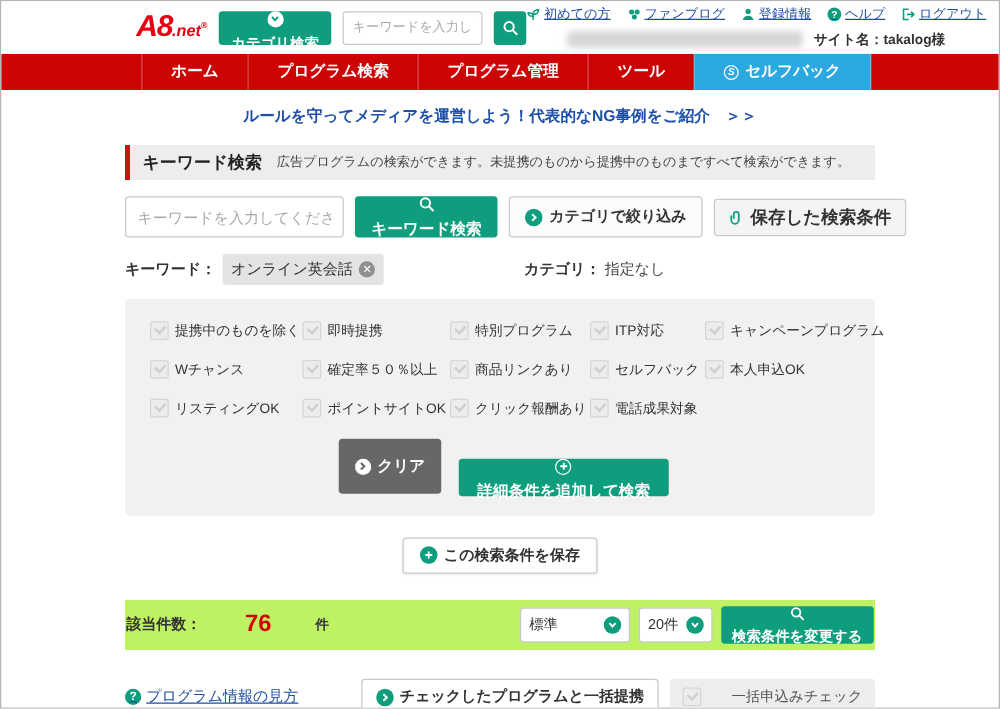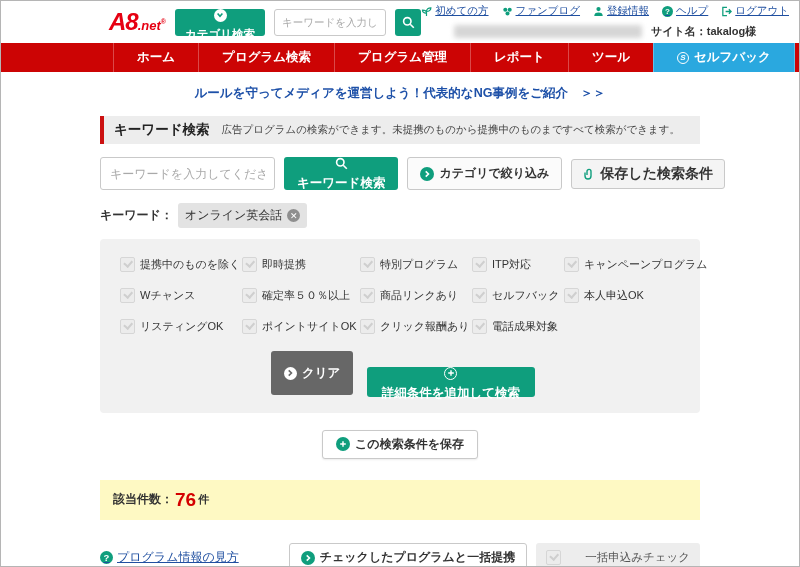--- a/index.html
+++ b/index.html
@@ -71,21 +71,21 @@
   .cb-item { display: flex; align-items: center; gap: 5px; white-space: nowrap; cursor: default; }
   .cb-box { width: 15px; height: 15px; flex: 0 0 15px; background: #ececec; border: 1px solid #d6d6d6; border-radius: 2px; position: relative; }
   .cb-box::after { content: ""; position: absolute; left: 3px; top: 2px; width: 6px; height: 3.5px; border-left: 2px solid #cfcfcf; border-bottom: 2px solid #cfcfcf; transform: rotate(-48deg); }
   .panel-btn-row { margin-top: 17px; text-align: center; }
   .clear-btn { background: #676767; color: #fff; font-weight: bold; height: 44px; padding: 0 13px; font-size: 12.5px; }
   .detail-btn { height: 30px; padding: 0 15px; font-size: 12.5px; margin-left: 9px; }
 
   .save-row { margin-top: 17px; text-align: center; }
   .save-cond-btn { height: 29px; padding: 0 13px; font-size: 12px; font-weight: bold; color: #333; background: #fff; border: 1px solid #c9c9c9; box-shadow: 0 1px 2px rgba(0,0,0,0.08); }
 
-  .results-bar { margin-top: 21px; height: 40px; background: #fef9c3; display: flex; align-items: center; padding: 0 13px; }
+  .results-bar { margin-top: 21px; height: 40px; background: #bef264; display: flex; align-items: center; padding: 0 1px; gap: 33px; }
   .count-label { font-size: 12px; font-weight: bold; color: #333; }
   .count-value { font-size: 19px; font-weight: bold; color: #d40000; margin: 0 2px; }
   .count-unit { font-size: 11px; font-weight: bold; color: #333; }
   .results-controls { margin-left: auto; display: flex; align-items: center; gap: 7px; }
   .select-box { height: 28px; background: #fff; border: 1px solid #c9c9c9; border-radius: 3px; display: inline-flex; align-items: center; gap: 6px; padding: 0 6px; font-size: 11.5px; color: #333; cursor: pointer; }
   .select-sort { width: 88px; justify-content: space-between; }
   .change-btn { height: 30px; padding: 0 9px; font-size: 11.5px; }
 
   .footer-row { margin-top: 23px; display: flex; align-items: center; }
   .info-link { display: inline-flex; align-items: center; gap: 4px; font-size: 12px; color: #1f4fa0; text-decoration: underline; cursor: pointer; }
@@ -183,23 +183,20 @@
     <div class="nav-item">
         <span>ホーム</span>
       </div>
     <div class="nav-item">
         <span>プログラム検索</span>
       </div>
     <div class="nav-item">
         <span>プログラム管理</span>
       </div>
     <div class="nav-item">
-        <span>レポート</span>
-      </div>
-    <div class="nav-item">
         <span>ツール</span>
       </div>
     <div class="nav-item active">
       <span class="s-circle">S</span>
       <span>セルフバック</span>
     </div>
   </nav>
 
   <div class="content">
 
@@ -238,20 +235,24 @@
         <span>保存した検索条件</span>
       </button>
     </div>
 
     <div class="keyword-row">
       <span class="kw-label">キーワード：</span>
       <span class="kw-tag">
         <span>オンライン英会話</span>
         <span class="tag-x">✕</span>
       </span>
+      <span class="cat-group">
+        <span class="cat-label">カテゴリ：</span>
+        <span class="cat-value">指定なし</span>
+      </span>
     </div>
 
     <div class="filter-panel">
       <div class="cb-grid">
         <label class="cb-item">
             <span class="cb-box"></span>
             <span>提携中のものを除く</span>
           </label>
         <label class="cb-item">
             <span class="cb-box"></span>
@@ -337,20 +338,47 @@
             </svg>
         </span>
         <span>この検索条件を保存</span>
       </button>
     </div>
 
     <div class="results-bar">
       <span class="count-label">該当件数：</span>
       <span class="count-value">76</span>
       <span class="count-unit">件</span>
+      <div class="results-controls">
+        <div class="select-box select-sort">
+          <span>標準</span>
+          <span class="ci ci-green">
+            <svg width="8" height="8" viewBox="0 0 10 10">
+                <path d="M2 3.2 L5 6.6 L8 3.2" fill="none" stroke="#fff" stroke-width="2"></path>
+              </svg>
+          </span>
+        </div>
+        <div class="select-box">
+          <span>20件</span>
+          <span class="ci ci-green">
+            <svg width="8" height="8" viewBox="0 0 10 10">
+                <path d="M2 3.2 L5 6.6 L8 3.2" fill="none" stroke="#fff" stroke-width="2"></path>
+              </svg>
+          </span>
+        </div>
+        <button class="btn btn-green change-btn">
+          <span>
+            <svg width="12" height="12" viewBox="0 0 13 13">
+                <circle cx="5.3" cy="5.3" r="3.7" fill="none" stroke="#fff" stroke-width="1.6"></circle>
+                <line x1="8.2" y1="8.2" x2="11.8" y2="11.8" stroke="#fff" stroke-width="1.6"></line>
+              </svg>
+          </span>
+          <span>検索条件を変更する</span>
+        </button>
+      </div>
     </div>
 
     <div class="footer-row">
       <a class="info-link">
         <span class="ci ci-q" style="width:13px;height:13px;flex-basis:13px">?</span>
         <span>プログラム情報の見方</span>
       </a>
       <button class="btn batch-btn">
         <span class="ci ci-green">
           <svg width="8" height="8" viewBox="0 0 10 10">

